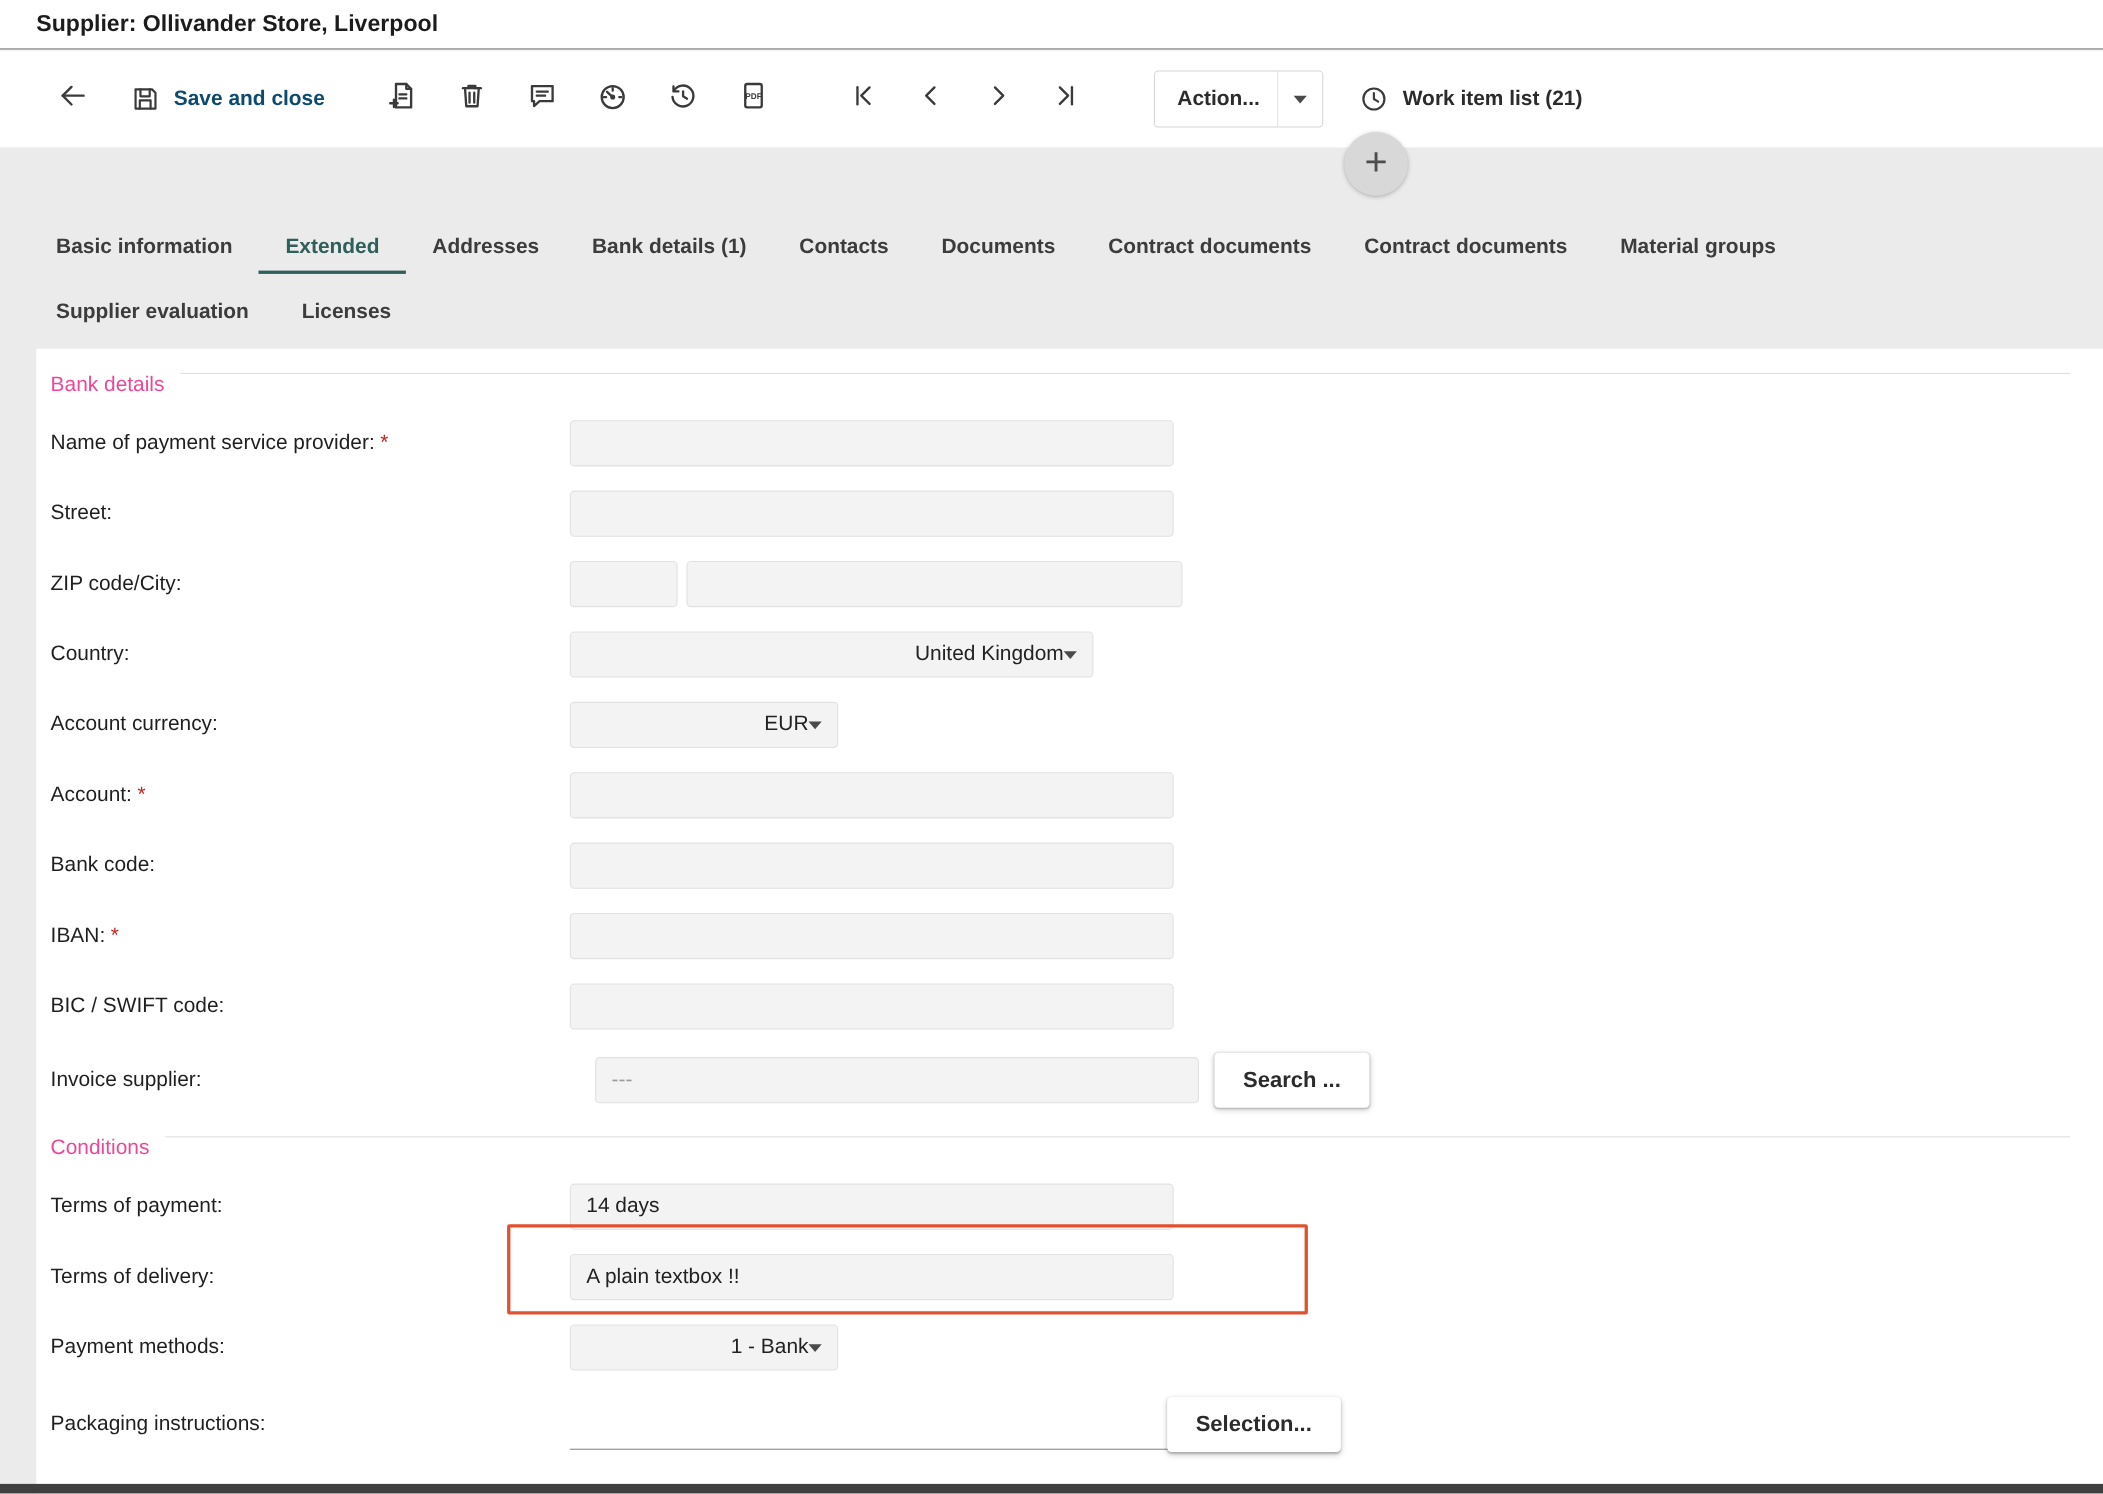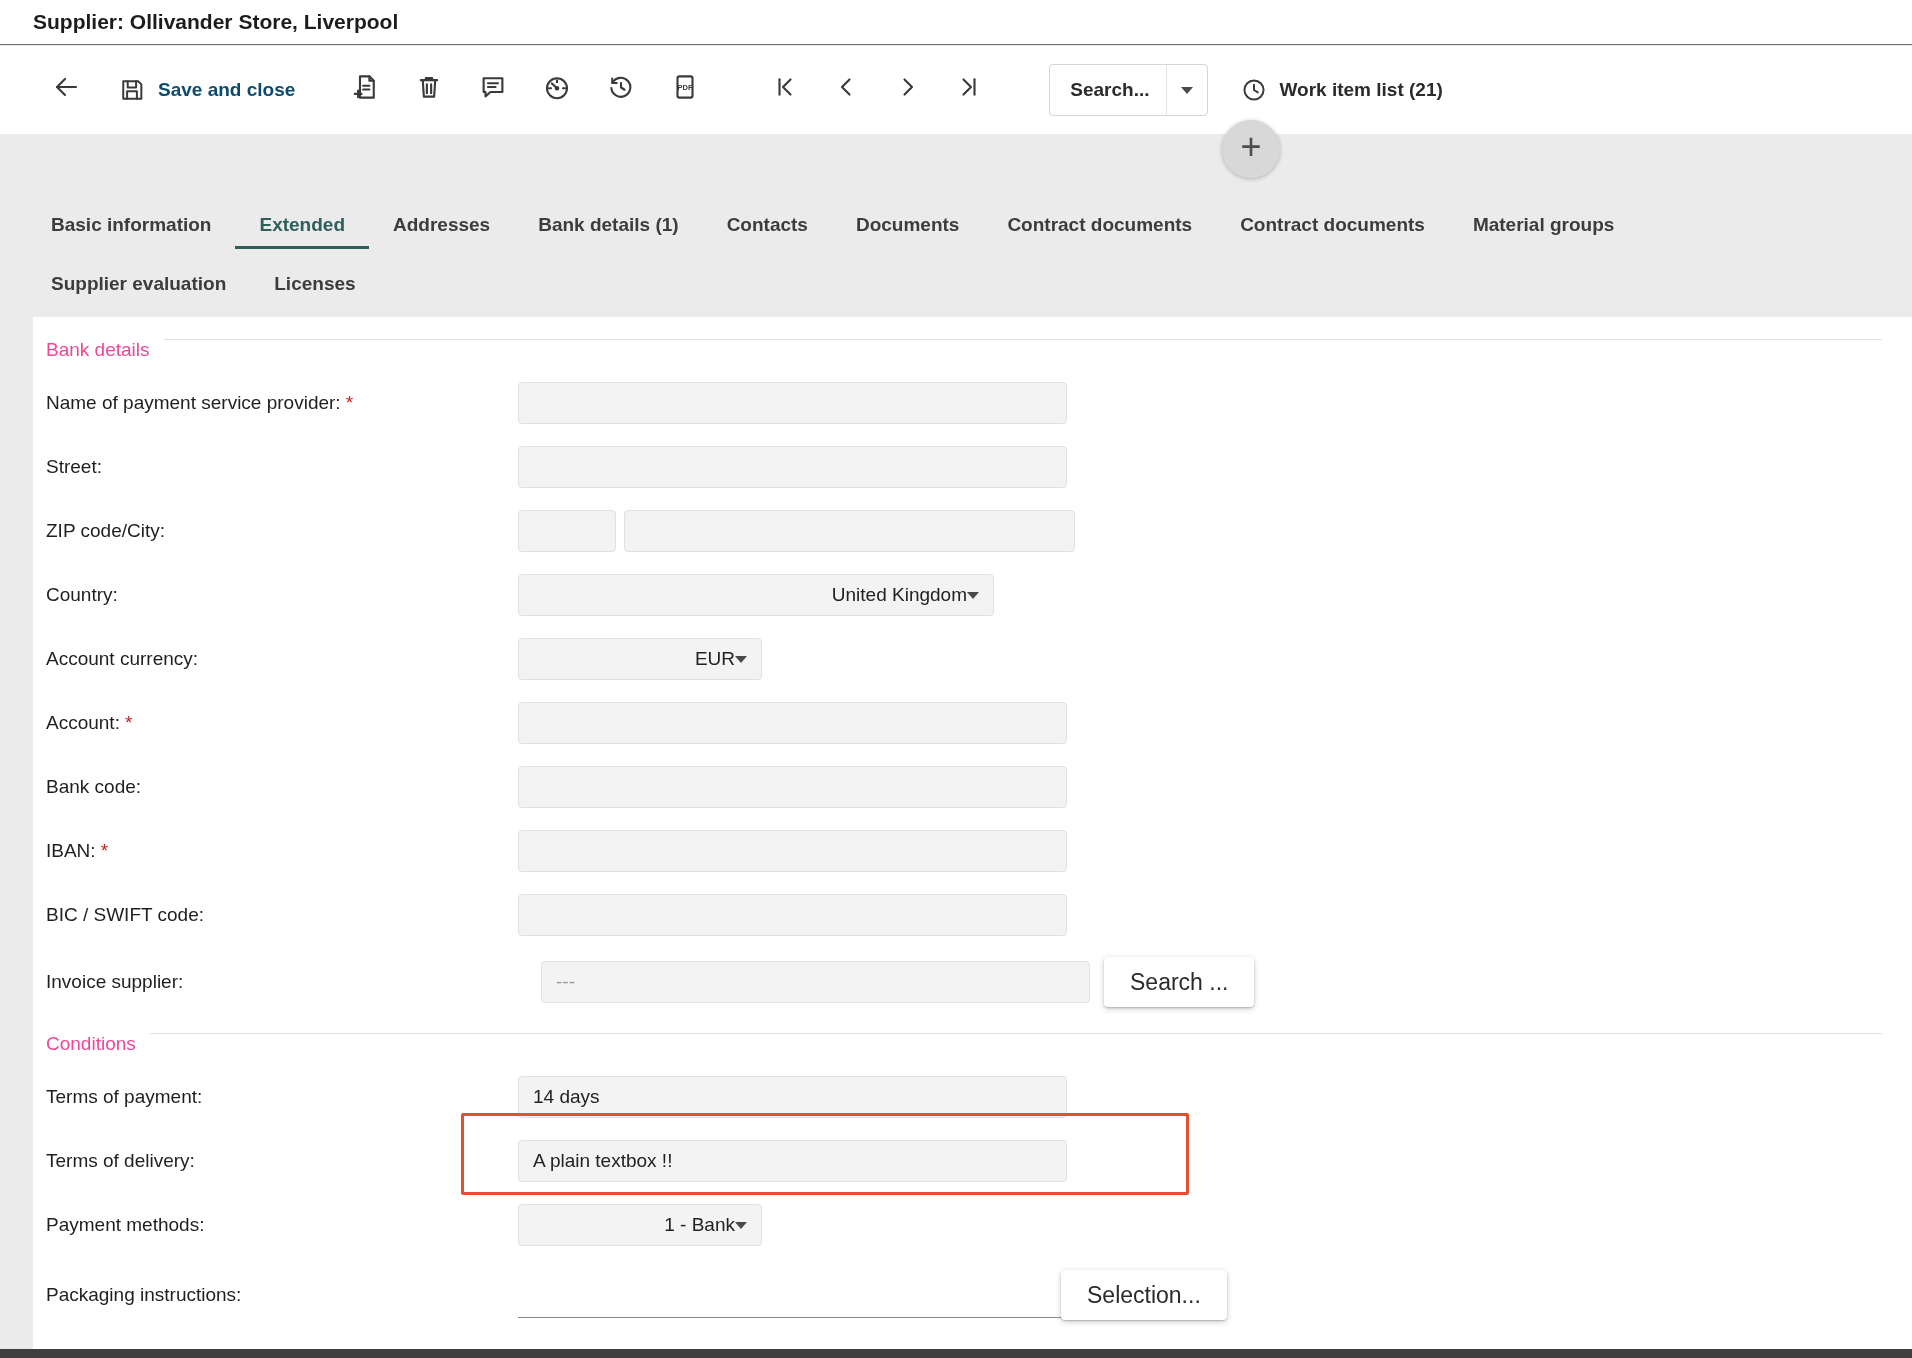--- a/index.html
+++ b/index.html
@@ -68,21 +68,21 @@
   .muted { color:#9b9b9b; }
 
   .select { height:42px; background:#f3f3f3; border:1px solid #e1e1e1; border-radius:4px;
             display:flex; align-items:center; justify-content:flex-end; padding:0 14px;
             font-size:19px; color:#222; cursor:pointer; }
   .w-country { width:476px; }
   .w-sm { width:244px; }
 
   .shadow-btn { height:50px; background:#fff; border:none; border-radius:4px;
                 box-shadow:0 1px 2px rgba(0,0,0,.22), 0 2px 6px rgba(0,0,0,.18);
-                font-weight:normal; font-size:23px; color:#2b2b2b; padding:0 26px;
+                font-weight:bold; font-size:20px; color:#2b2b2b; padding:0 26px;
                 font-family:inherit; cursor:pointer; white-space:nowrap; }
   .search-btn { margin-left:14px; }
   .selection-btn { margin-left:-6px; position:relative; z-index:2; }
 
   .underline-input { width:549px; height:46px; background:#fff; border:none;
                      border-bottom:1px solid #8a8a8a; font-size:19px; color:#222;
                      padding:0 14px; font-family:inherit; outline:none; }
 
   .annotation { position:absolute; left:415px; top:-16px; width:728px; height:82px;
                 border:3px solid #e0512f; border-radius:2px; pointer-events:none; z-index:3; }
@@ -176,21 +176,21 @@
           </svg>
       </div>
       <div class="icon-btn">
         <svg class="ic" width="30" height="30" viewBox="0 0 24 24">
             <path d="M18 5.8v12.4"></path>
             <path d="M9.2 6l6 6-6 6"></path>
           </svg>
       </div>
     </div>
     <div class="action-btn">
-      <span>Search...</span>
+      <span>Action...</span>
       <span class="action-caret">
           <span class="caret"></span>
         </span>
     </div>
     <div class="workitem">
       <svg class="ic" width="28" height="28" viewBox="0 0 24 24">
           <circle cx="12" cy="12" r="8.2"></circle>
           <path d="M12 7.4V12l3.3 2"></path>
         </svg>
       <span>Work item list (21)</span>

